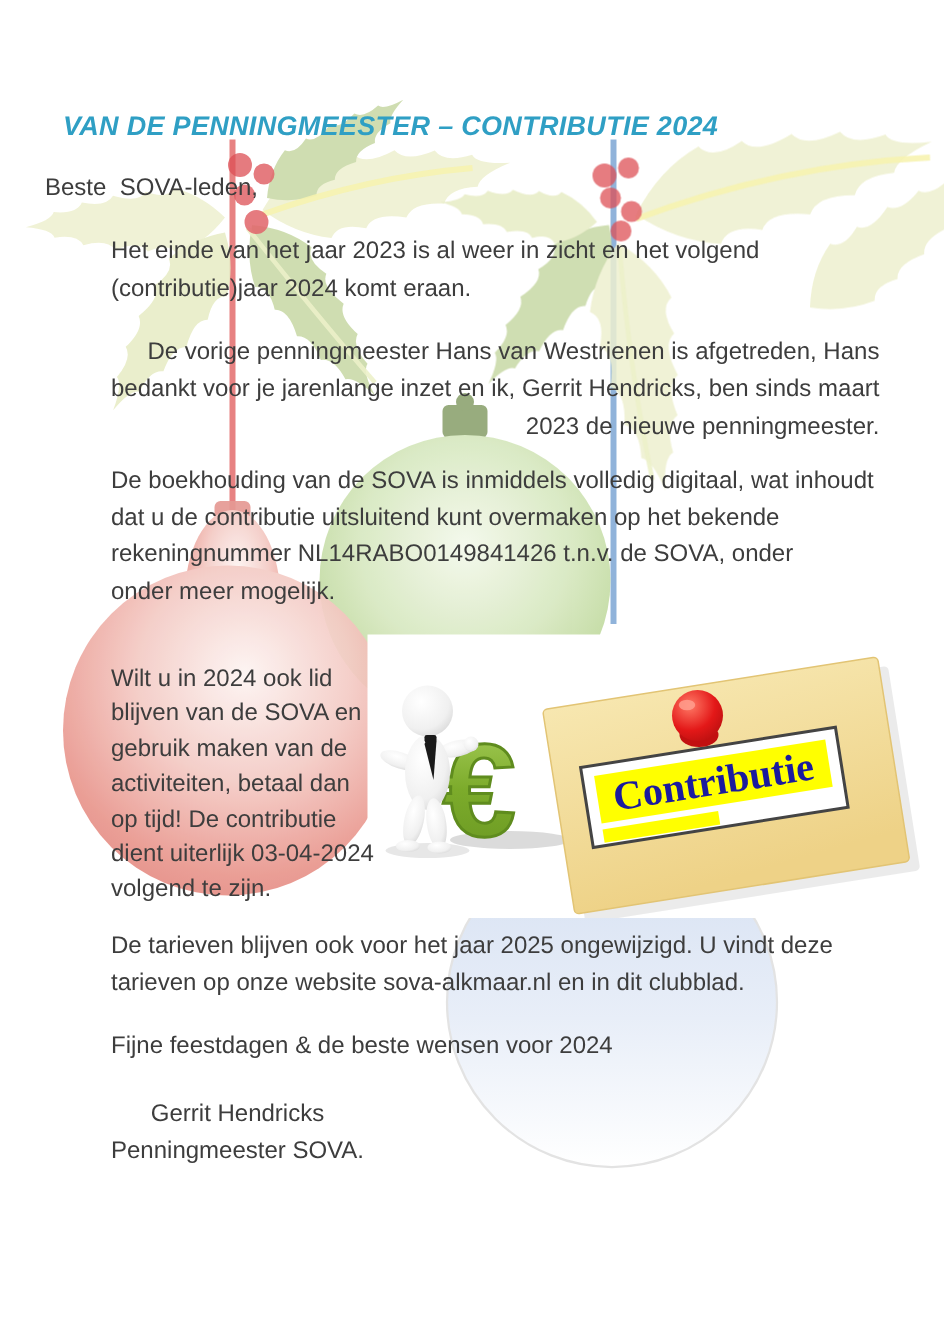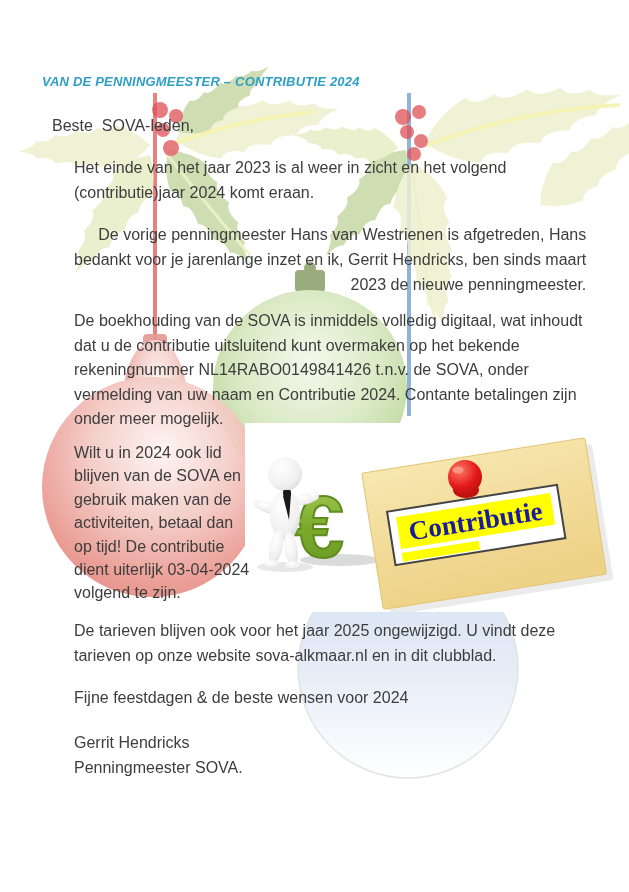--- a/index.html
+++ b/index.html
@@ -11,43 +11,43 @@
     font-family:"Liberation Sans", sans-serif;
   }
   .decor{position:absolute;left:0;top:0;z-index:1;pointer-events:none;}
   .illustration{
     position:absolute;left:245px;top:423px;width:384px;height:189px;
     background:#ffffff;z-index:2;
   }
   .textlayer{position:absolute;left:0;top:0;width:629px;height:892px;z-index:3;}
   .doc-title{
     position:absolute;left:42px;top:74px;
-    font-size:13px;font-weight:bold;font-style:italic;
+    font-size:18px;font-weight:bold;font-style:italic;
     letter-spacing:.2px;
     color:var(--title_blue,#2f9fc4);
     white-space:pre;
   }
   .salutation{
-    position:absolute;left:52px;top:117px;
+    position:absolute;left:30px;top:117px;
     font-size:16px;color:var(--body_text,#3d3d3d);white-space:pre;
   }
   .para{
     position:absolute;left:42px;
     font-size:16px;line-height:25px;
     color:var(--body_text,#3d3d3d);
     margin-left:32px;
   }
   .para .line{white-space:pre;}
   .p-intro{top:155px;}
   .p-treasurer-change{top:222px;text-align:right;}
   .p-digital{top:309px;line-height:24.5px;}
   .p-deadline{top:441px;line-height:23.4px;}
   .p-rates{top:618px;}
   .p-wishes{top:685px;}
-  .p-signature{top:731px;line-height:24.5px;}
+  .p-signature{top:731px;line-height:24.5px;text-align:center;}
 </style>
 </head>
 <body>
 
 <div class="page">
 
   <svg class="decor" width="629" height="892" viewBox="0 0 629 892">
     <defs>
       <path id="leaf" d="M0,0 Q15,-18 35,-24 Q40,-16 55,-22 Q60,-14 78,-20 Q83,-12 100,-16 Q104,-8 120,-10 Q122,-4 140,-2 Q122,2 120,8 Q104,6 100,14 Q83,10 78,18 Q60,12 55,20 Q40,14 35,22 Q15,16 0,0 Z"></path>
       <radialGradient id="ballRed" cx="0.55" cy="0.33" r="0.85">
@@ -192,21 +192,20 @@
       </div>
       <div class="para p-treasurer-change">
         <div class="line">De vorige penningmeester Hans van Westrienen is afgetreden, Hans</div>
         <div class="line">bedankt voor je jarenlange inzet en ik, Gerrit Hendricks, ben sinds maart</div>
         <div class="line">2023 de nieuwe penningmeester.</div>
       </div>
       <div class="para p-digital">
         <div class="line">De boekhouding van de SOVA is inmiddels volledig digitaal, wat inhoudt</div>
         <div class="line">dat u de contributie uitsluitend kunt overmaken op het bekende</div>
         <div class="line">rekeningnummer NL14RABO0149841426 t.n.v. de SOVA, onder</div>
-        <div class="line">vermelding van uw naam en Contributie 2024. Contante betalingen zijn</div>
         <div class="line">onder meer mogelijk.</div>
       </div>
       <div class="para p-deadline">
         <div class="line">Wilt u in 2024 ook lid</div>
         <div class="line">blijven van de SOVA en</div>
         <div class="line">gebruik maken van de</div>
         <div class="line">activiteiten, betaal dan</div>
         <div class="line">op tijd! De contributie</div>
         <div class="line">dient uiterlijk 03-04-2024</div>
         <div class="line">volgend te zijn.</div>

